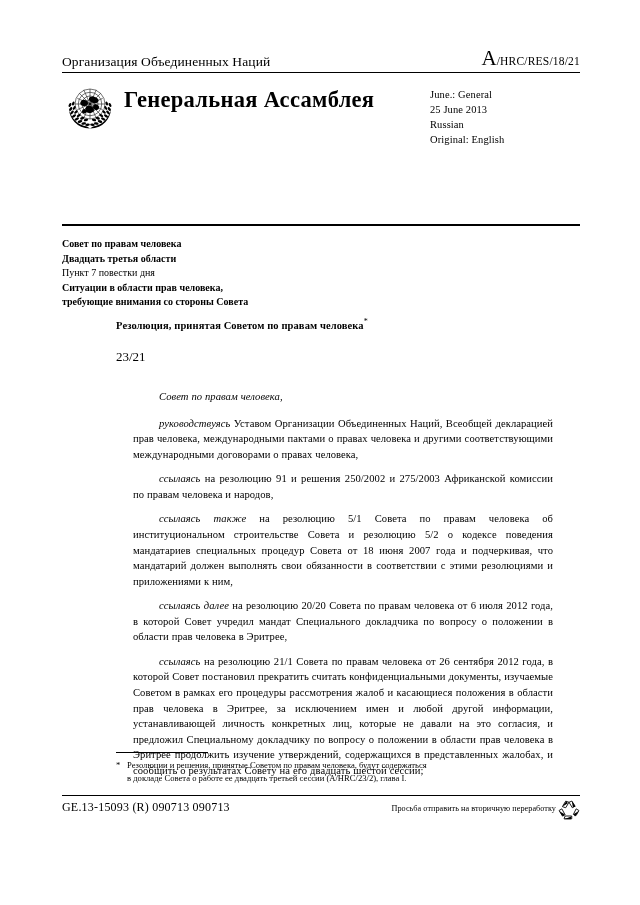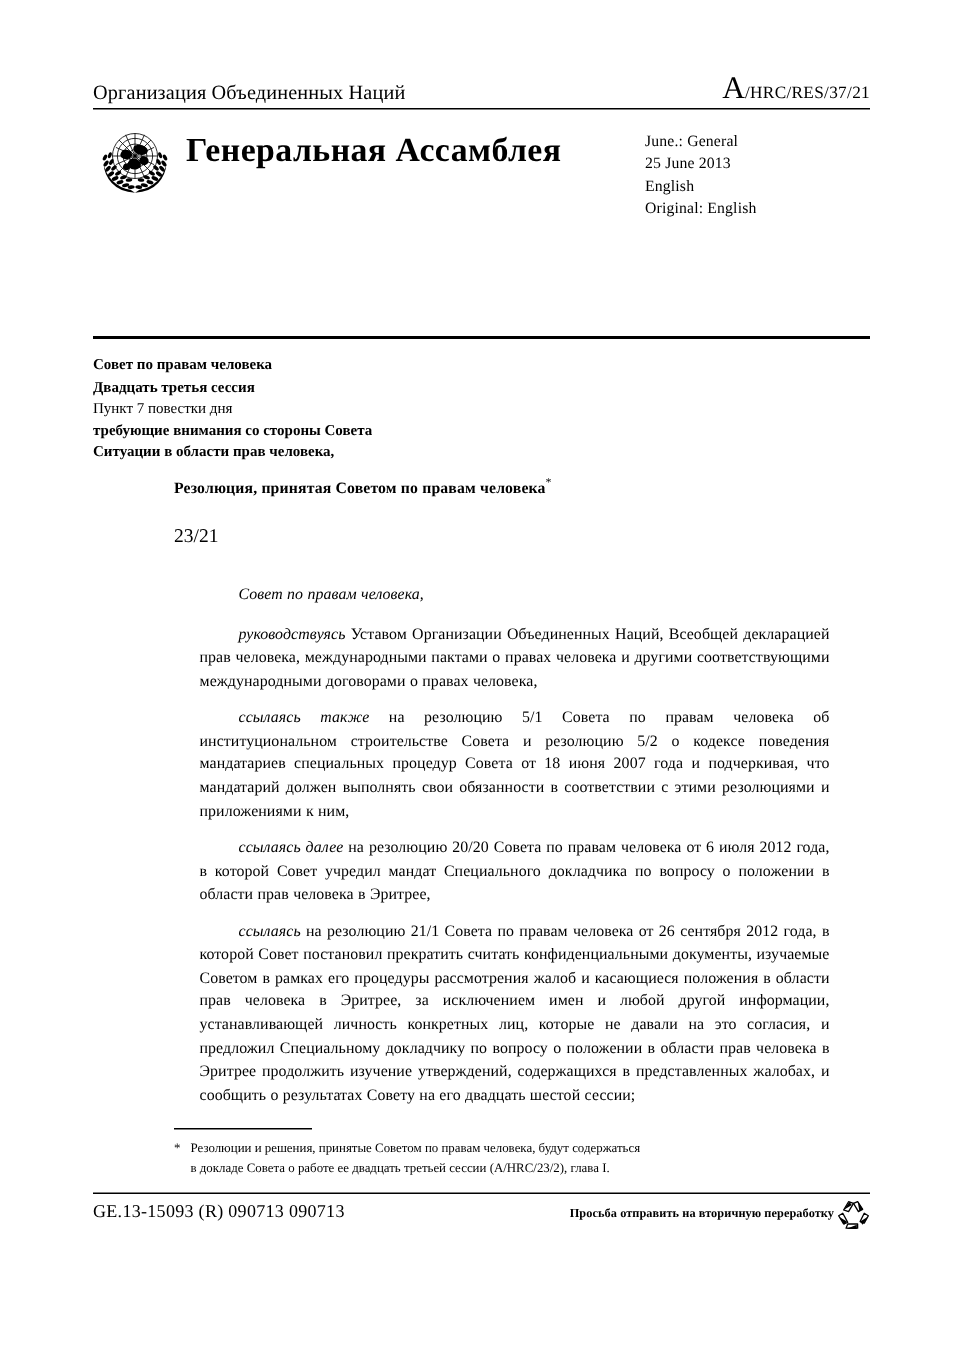--- a/index.html
+++ b/index.html
@@ -217,40 +217,40 @@
     white-space: nowrap;
   }
   .recycle {
     display: flex;
     align-items: flex-start;
     gap: 2px;
     white-space: nowrap;
   }
   .recycle-text {
     font-size: 8.2px;
-    font-weight: bold;
+    font-weight: normal;
     letter-spacing: 0.05px;
     padding-top: 4px;
   }
   .recycle-icon {
     width: 22px;
     height: 21px;
     display: block;
   }
 </style>
 </head>
 <body>
 
 <div class="page">
 
   <div class="masthead">
     <div class="masthead-top">
       <div class="org-name">Организация Объединенных Наций</div>
       <div class="symbol">
-        <span class="sym-a">A</span><span class="sym-rest">/HRC/RES/37/21</span>
+        <span class="sym-a">A</span><span class="sym-rest">/HRC/RES/18/21</span>
       </div>
     </div>
     <div class="rule-thin"></div>
 
     <div class="masthead-body">
       <div class="emblem-wrap">
         <svg class="emblem" viewBox="0 0 112 100">
           <g fill="none" stroke="#000" stroke-width="1.1">
 
             <circle cx="56" cy="44" r="30"></circle>
@@ -311,50 +311,53 @@
             <ellipse cx="64" cy="76" rx="4.4" ry="2.3" transform="rotate(10 64 76)"></ellipse>
           </g>
         </svg>
       </div>
 
       <div class="assembly-title">Генеральная Ассамблея</div>
 
       <div class="distr-block">
         <div>June.: General</div>
         <div>25 June 2013</div>
-        <div>English</div>
+        <div>Russian</div>
         <div>Original: English</div>
       </div>
     </div>
   </div>
 
   <div class="rule-thick"></div>
 
   <div class="session">
     <div class="b">Совет по правам человека</div>
-    <div class="b">Двадцать третья сессия</div>
+    <div class="b">Двадцать третья области</div>
     <div class="n">Пункт 7 повестки дня</div>
+    <div class="b">Ситуации в области прав человека,</div>
     <div class="b">требующие внимания со стороны Совета</div>
-    <div class="b">Ситуации в области прав человека,</div>
   </div>
 
   <div class="res-adopted">
     <span>Резолюция, принятая Советом по правам человека</span><sup>*</sup>
   </div>
   <div class="res-number">23/21</div>
 
   <div class="body-text">
     <p class="para addressee">
       <i>Совет по правам человека,</i>
     </p>
 
     <p class="para">
       <i>руководствуясь</i><span> Уставом Организации Объединенных Наций, Всеобщей декларацией прав человека, международными пактами о правах человека и другими соответствующими международными договорами о правах человека,</span>
     </p>
 
+    <p class="para">
+      <i>ссылаясь</i><span> на резолюцию 91 и решения 250/2002 и 275/2003 Африканской комиссии по правам человека и народов,</span>
+    </p>
 
     <p class="para">
       <i>ссылаясь также</i><span> на резолюцию 5/1 Совета по правам человека об институциональном строительстве Совета и резолюцию 5/2 о кодексе поведения мандатариев специальных процедур Совета от 18 июня 2007 года и подчеркивая, что мандатарий должен выполнять свои обязанности в соответствии с этими резолюциями и приложениями к ним,</span>
     </p>
 
     <p class="para">
       <i>ссылаясь далее</i><span> на резолюцию 20/20 Совета по правам человека от 6 июля 2012 года, в которой Совет учредил мандат Специального докладчика по вопросу о положении в области прав человека в Эритрее,</span>
     </p>
 
     <p class="para">

